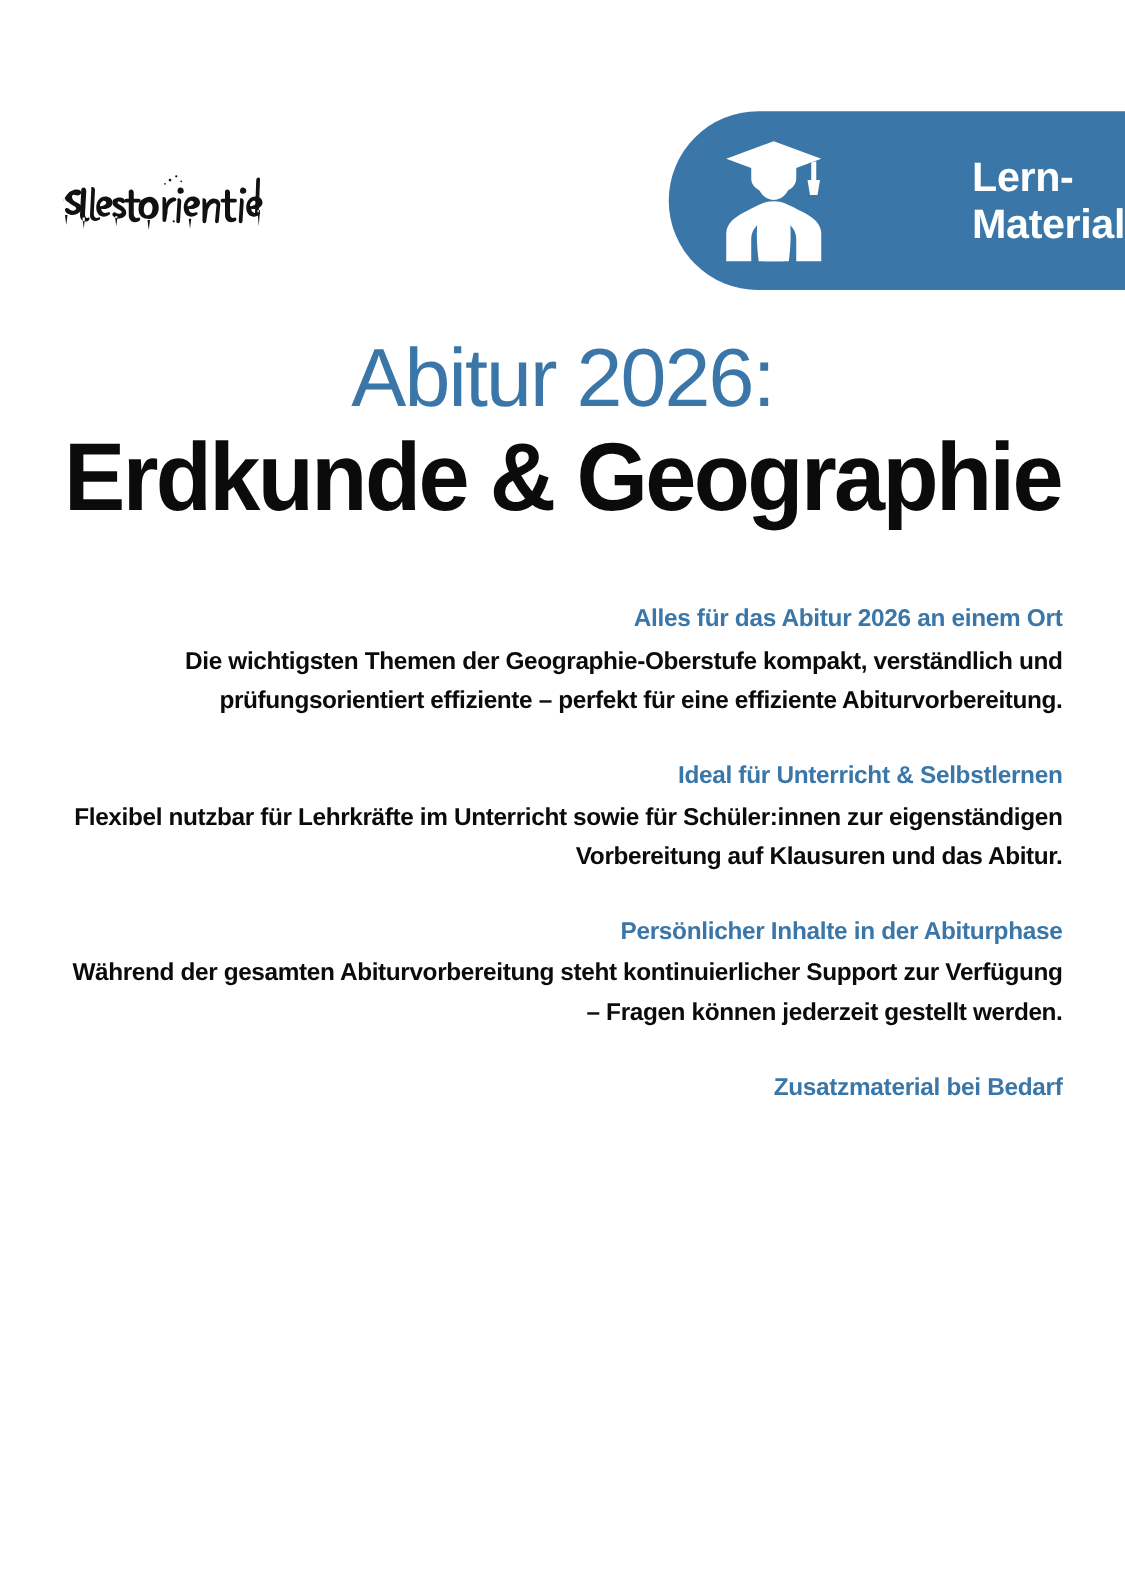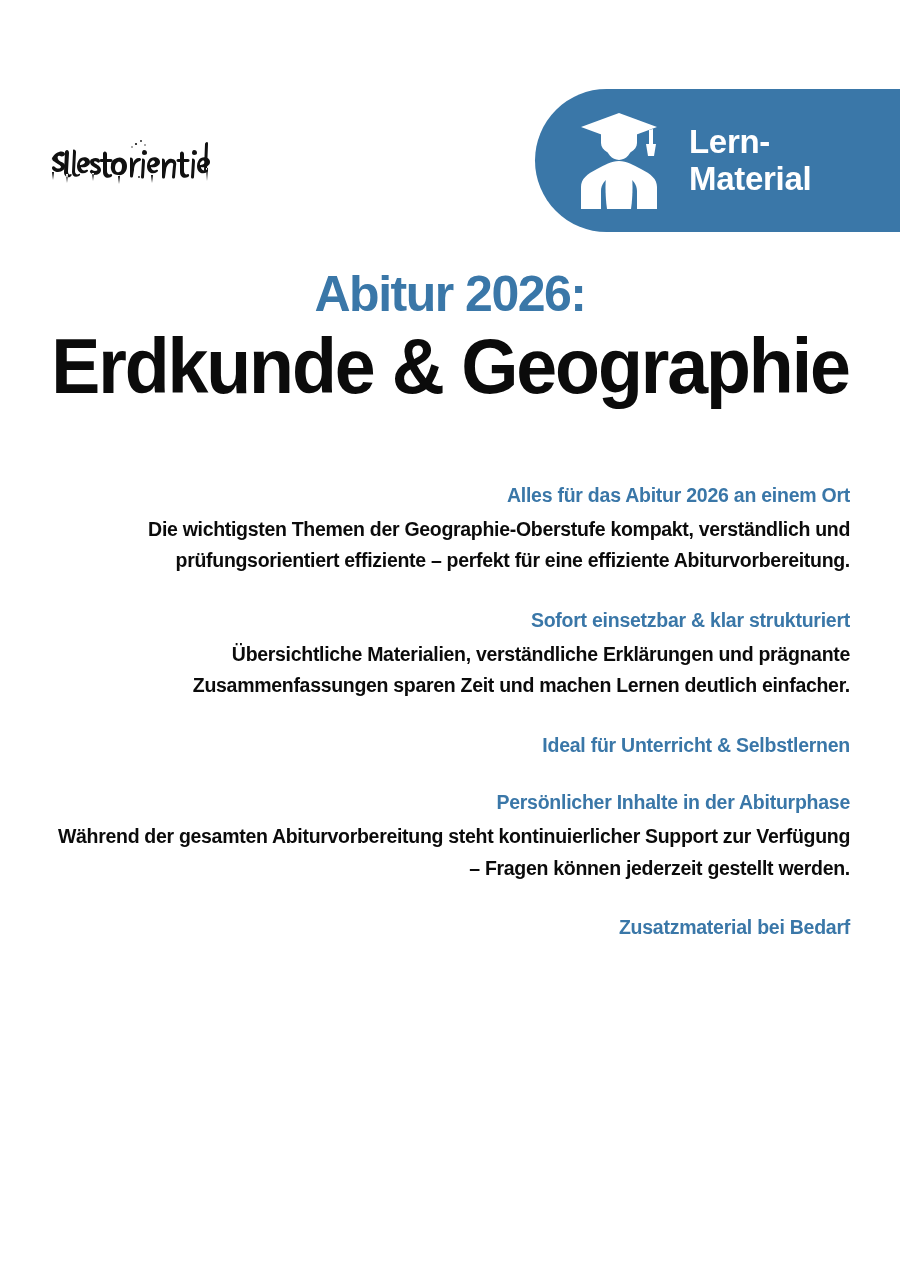--- a/index.html
+++ b/index.html
@@ -45,20 +45,21 @@
     left: 535px;
     top: 89px;
     width: 365px;
     height: 143px;
     background: #3a77a8;
     border-radius: 72px 0 0 72px;
     display: flex;
     align-items: center;
     box-sizing: border-box;
     padding-left: 40px;
+    justify-content: space-between;
   }
   .grad-icon {
     width: 92px;
     height: 104px;
     flex: 0 0 auto;
     display: block;
   }
   .grad-icon svg { display: block; width: 100%; height: 100%; }
   .badge-text {
     margin-left: 22px;
@@ -74,22 +75,22 @@
   .title-block {
     position: absolute;
     left: 0;
     top: 268px;
     width: 900px;
     text-align: center;
   }
   .title-line1 {
     display: block;
     color: #3a77a8;
-    font-size: 50px;
-    font-weight: bold;
+    font-size: 66px;
+    font-weight: normal;
     line-height: 1.05;
     letter-spacing: -1.5px;
   }
   .title-line2 {
     display: block;
     color: #0b0b0b;
     font-size: 77px;
     font-weight: bold;
     line-height: 1.12;
     letter-spacing: -2.2px;
@@ -192,27 +193,24 @@
     <span class="title-line2">Erdkunde &amp; Geographie</span>
   </div>
 
   <div class="sections">
 
     <div class="section">
       <span class="section-heading">Alles für das Abitur 2026 an einem Ort</span>
       <span class="section-body">Die wichtigsten Themen der Geographie-Oberstufe kompakt, verständlich und prüfungsorientiert effiziente – perfekt für eine effiziente Abiturvorbereitung.</span>
     </div>
 
-    <div class="section">
-      <span class="section-heading">Sofort einsetzbar &amp; klar strukturiert</span>
-      <span class="section-body">Übersichtliche Materialien, verständliche Erklärungen und prägnante Zusammenfassungen sparen Zeit und machen Lernen deutlich einfacher.</span>
-    </div>
 
     <div class="section">
       <span class="section-heading">Ideal für Unterricht &amp; Selbstlernen</span>
+      <span class="section-body">Flexibel nutzbar für Lehrkräfte im Unterricht sowie für Schüler:innen zur eigenständigen Vorbereitung auf Klausuren und das Abitur.</span>
     </div>
 
     <div class="section">
       <span class="section-heading">Persönlicher Inhalte in der Abiturphase</span>
       <span class="section-body">Während der gesamten Abiturvorbereitung steht kontinuierlicher Support zur Verfügung – Fragen können jederzeit gestellt werden.</span>
     </div>
 
     <div class="section">
       <span class="section-heading">Zusatzmaterial bei Bedarf</span>
     </div>

